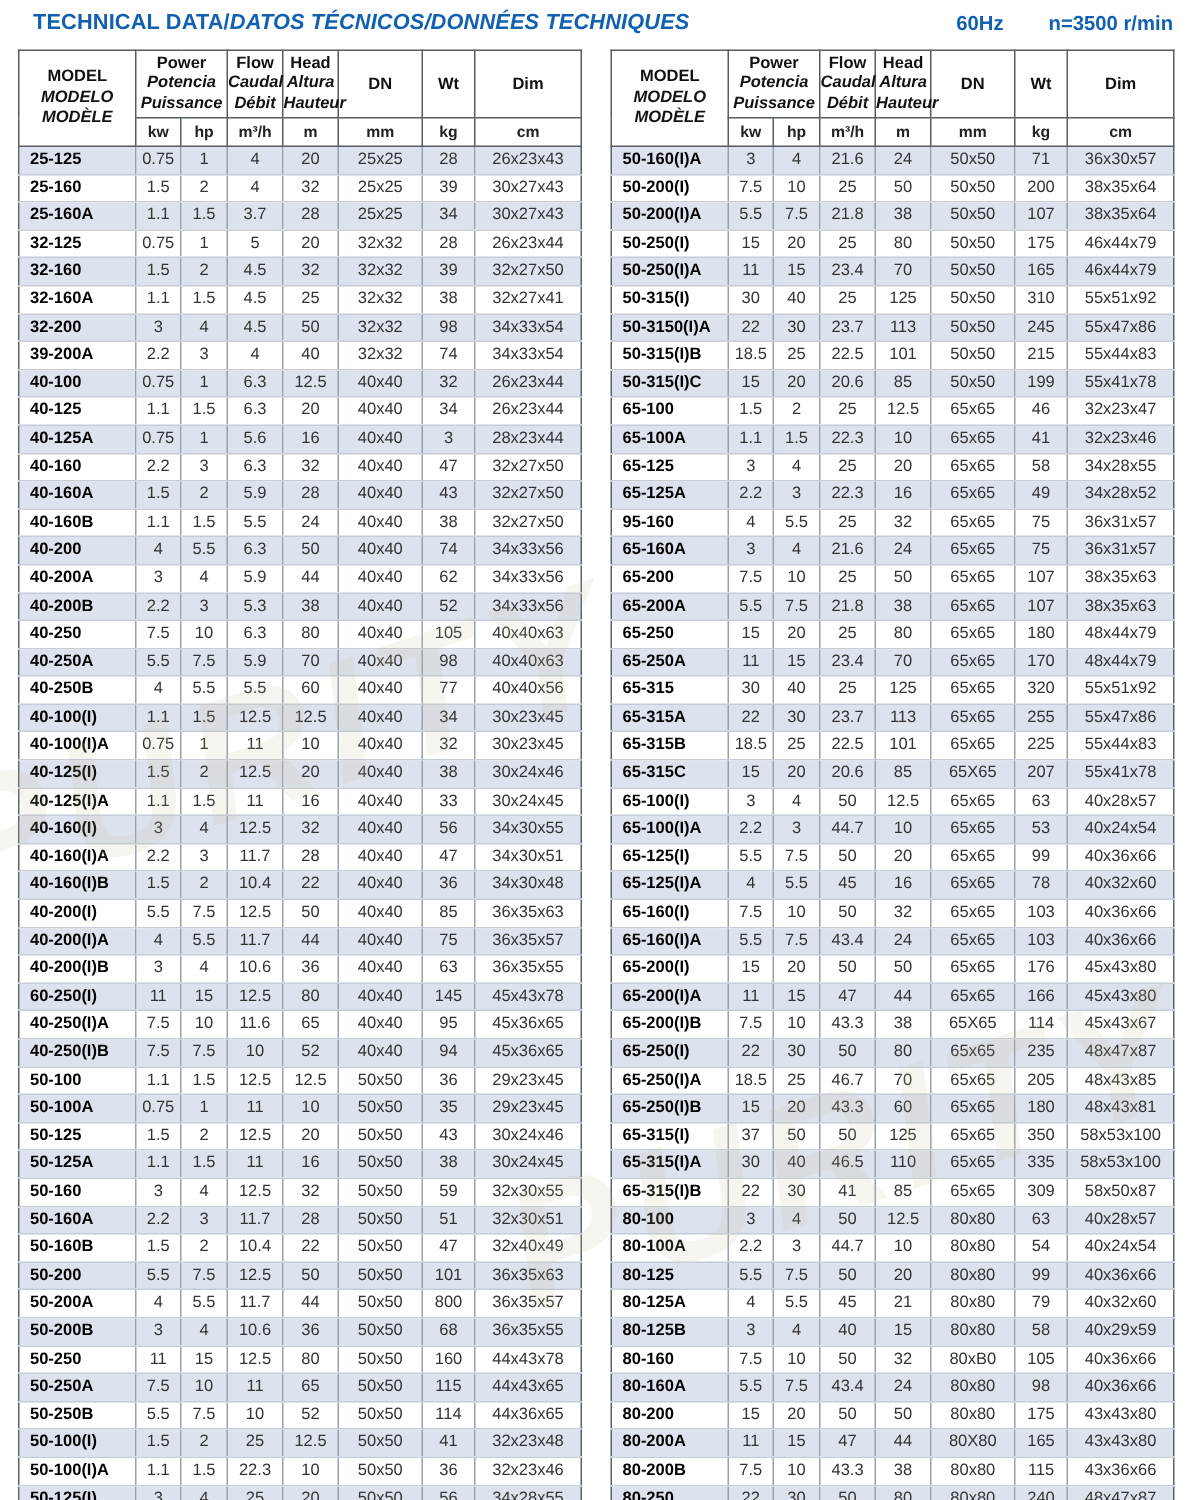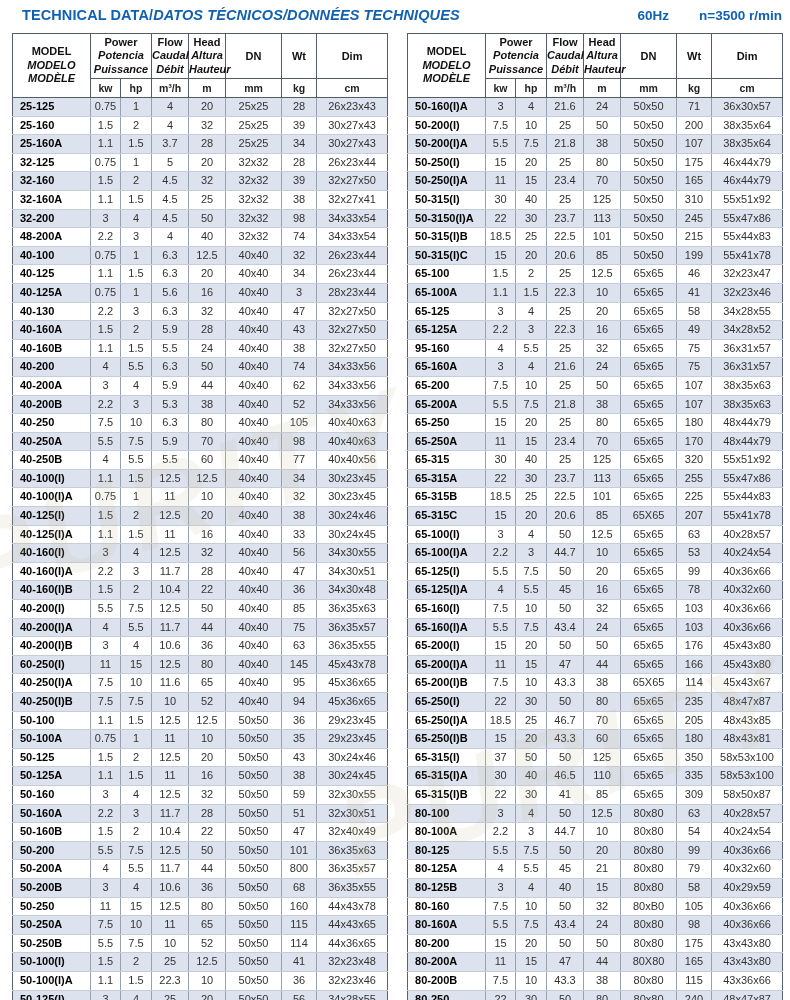--- a/index.html
+++ b/index.html
@@ -160,21 +160,21 @@
           <td>32-200</td>
           <td>3</td>
           <td>4</td>
           <td>4.5</td>
           <td>50</td>
           <td>32x32</td>
           <td>98</td>
           <td>34x33x54</td>
         </tr>
         <tr>
-          <td>48-200A</td>
+          <td>39-200A</td>
           <td>2.2</td>
           <td>3</td>
           <td>4</td>
           <td>40</td>
           <td>32x32</td>
           <td>74</td>
           <td>34x33x54</td>
         </tr>
         <tr>
           <td>40-100</td>
@@ -200,21 +200,21 @@
           <td>40-125A</td>
           <td>0.75</td>
           <td>1</td>
           <td>5.6</td>
           <td>16</td>
           <td>40x40</td>
           <td>3</td>
           <td>28x23x44</td>
         </tr>
         <tr>
-          <td>40-130</td>
+          <td>40-160</td>
           <td>2.2</td>
           <td>3</td>
           <td>6.3</td>
           <td>32</td>
           <td>40x40</td>
           <td>47</td>
           <td>32x27x50</td>
         </tr>
         <tr>
           <td>40-160A</td>

